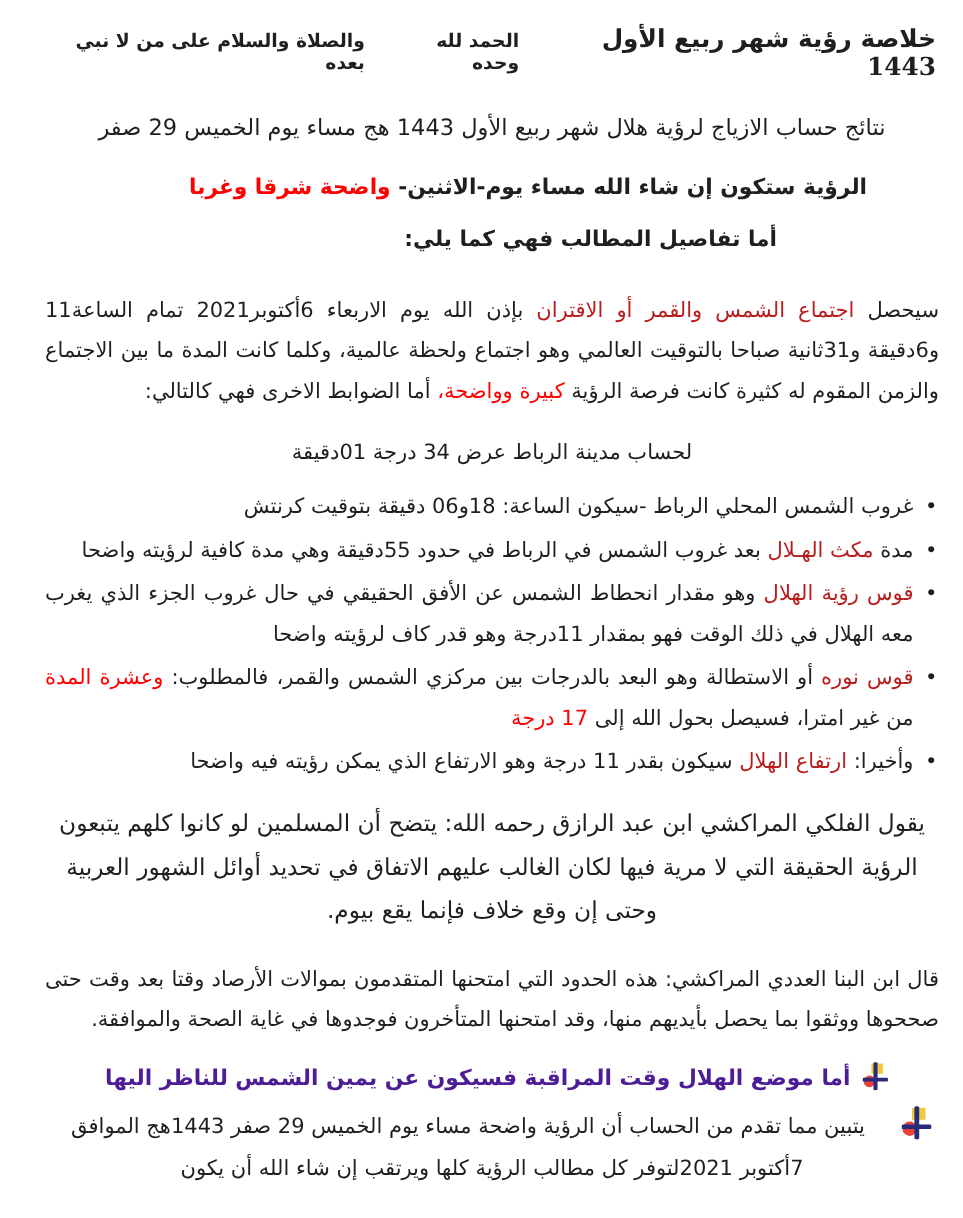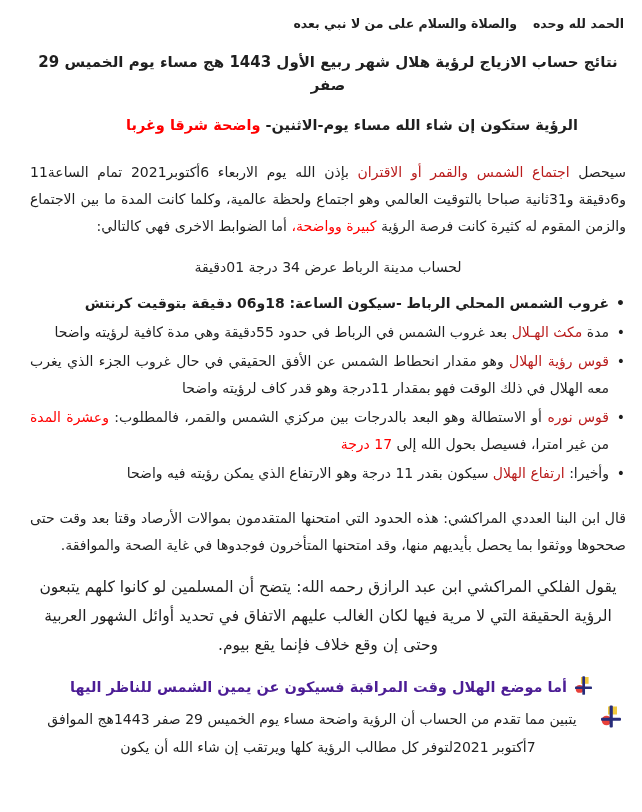--- a/index.html
+++ b/index.html
@@ -13,68 +13,70 @@
   .header-row{
     display:flex;align-items:baseline;gap:16px;
     font-family:"DejaVu Serif","DejaVu Sans",sans-serif;
     font-weight:bold;margin-top:4px;padding-right:2px;
   }
   .header-title{font-size:16.5px;}
   .header-hamd{font-size:12.5px;}
   .header-salat{font-size:12.5px;}
 
   
-  .subtitle{margin-top:20px;text-align:center;font-weight:bold;font-size:15px;line-height:23px;}
+  .subtitle{margin-top:20px;text-align:center;font-weight:normal;font-size:15px;line-height:23px;}
   .subtitle span{display:block;}
 
   .vision-line{margin-top:20px;text-align:right;padding-right:48px;font-weight:bold;font-size:14.5px;}
   .details-heading{margin-top:19px;text-align:right;padding-right:108px;font-weight:bold;font-size:14.5px;}
 
   .cyan{color:#b91c1c;}
   .red{color:#ff0000;}
 
   .para{font-size:14px;line-height:27px;}
   .conjunction{margin-top:26px;text-align:justify;}
   .rabat-line{margin-top:2px;text-align:center;}
 
   ul.points{list-style:none;margin:9px 0 0 0;padding:0;font-size:14px;line-height:27px;}
   ul.points li{position:relative;padding-right:17px;margin-bottom:2px;text-align:right;}
   ul.points li::before{content:"•";position:absolute;right:1px;top:0;font-size:14px;}
   ul.points li.wrap{text-align:justify;}
-  .bold{font-weight:bold;}
+  .bold{font-weight:normal;}
 
   .quote-bana{margin-top:18px;text-align:justify;}
   .quote-falaki{margin-top:13px;text-align:center;font-size:15.5px;line-height:29px;}
 
   .position-row{margin-top:13px;display:flex;align-items:center;justify-content:flex-start;gap:6px;padding-right:34px;}
   .position-text{font-weight:bold;font-size:14.5px;color:#4c1d95;}
 
   .conclusion{margin-top:7px;text-align:center;line-height:28px;position:relative;}
   .conclusion .marker-float{float:right;width:30px;height:27px;margin-left:2px;}
 
   .marker-icon{display:inline-block;width:19px;height:22px;vertical-align:middle;}
 </style>
 </head>
 <body>
 
 <div class="page">
 
   <div class="header-row">
+    <span class="header-title">خلاصة رؤية شهر ربيع الأول 1443</span>
     <span class="header-hamd">الحمد لله وحده</span>
     <span class="header-salat">والصلاة والسلام على من لا نبي بعده</span>
   </div>
 
   <div class="subtitle">
     <span>نتائج حساب الازياج لرؤية هلال شهر ربيع الأول 1443 هج مساء يوم الخميس 29 صفر</span>
   </div>
 
   <div class="vision-line">
     <span>الرؤية ستكون إن شاء الله مساء يوم-الاثنين- </span><span class="red">واضحة شرقا وغربا</span>
   </div>
 
+  <div class="details-heading">أما تفاصيل المطالب فهي كما يلي:</div>
 
   <p class="para conjunction">
     <span>سيحصل </span><span class="cyan">اجتماع الشمس والقمر أو الاقتران</span><span> بإذن الله يوم الاربعاء 6أكتوبر2021 تمام الساعة11 و6دقيقة و31ثانية صباحا بالتوقيت العالمي وهو اجتماع ولحظة عالمية، وكلما كانت المدة ما بين الاجتماع والزمن المقوم له كثيرة كانت فرصة الرؤية </span><span class="red">كبيرة وواضحة،</span><span> أما الضوابط الاخرى فهي كالتالي:</span>
   </p>
 
   <div class="para rabat-line">لحساب مدينة الرباط عرض 34 درجة 01دقيقة</div>
 
   <ul class="points">
     <li class="bold">غروب الشمس المحلي الرباط -سيكون الساعة: 18و06 دقيقة بتوقيت كرنتش</li>
     <li>
@@ -84,23 +86,23 @@
       <span class="cyan">قوس رؤية الهلال</span><span> وهو مقدار انحطاط الشمس عن الأفق الحقيقي في حال غروب الجزء الذي يغرب معه الهلال في ذلك الوقت فهو بمقدار 11درجة وهو قدر كاف لرؤيته واضحا</span>
     </li>
     <li class="wrap">
       <span class="cyan">قوس نوره</span><span> أو الاستطالة وهو البعد بالدرجات بين مركزي الشمس والقمر، فالمطلوب: </span><span class="red">وعشرة المدة</span><span> من غير امترا، فسيصل بحول الله إلى </span><span class="red">17 درجة</span>
     </li>
     <li>
       <span>وأخيرا: </span><span class="cyan">ارتفاع الهلال</span><span> سيكون بقدر 11 درجة وهو الارتفاع الذي يمكن رؤيته فيه واضحا</span>
     </li>
   </ul>
 
+  <p class="para quote-falaki">يقول الفلكي المراكشي ابن عبد الرازق رحمه الله: يتضح أن المسلمين لو كانوا كلهم يتبعون الرؤية الحقيقة التي لا مرية فيها لكان الغالب عليهم الاتفاق في تحديد أوائل الشهور العربية وحتى إن وقع خلاف فإنما يقع بيوم.</p>
+
   <p class="para quote-bana">قال ابن البنا العددي المراكشي: هذه الحدود التي امتحنها المتقدمون بموالات الأرصاد وقتا بعد وقت حتى صححوها ووثقوا بما يحصل بأيديهم منها، وقد امتحنها المتأخرون فوجدوها في غاية الصحة والموافقة.</p>
-
-  <p class="para quote-falaki">يقول الفلكي المراكشي ابن عبد الرازق رحمه الله: يتضح أن المسلمين لو كانوا كلهم يتبعون الرؤية الحقيقة التي لا مرية فيها لكان الغالب عليهم الاتفاق في تحديد أوائل الشهور العربية وحتى إن وقع خلاف فإنما يقع بيوم.</p>
 
   <div class="position-row">
     <span class="marker-icon">
       <svg viewBox="0 0 20 22" width="17" height="19" aria-hidden="true">
         <rect x="7" y="1" width="9" height="8" fill="#f0c93f"></rect>
         <circle cx="5.5" cy="15" r="4.6" fill="#e8413a"></circle>
         <rect x="8.6" y="0" width="3.2" height="22" rx="1" fill="#272c7a"></rect>
         <rect x="0" y="12.2" width="20" height="3" rx="1" fill="#272c7a"></rect>
       </svg>
     </span>

